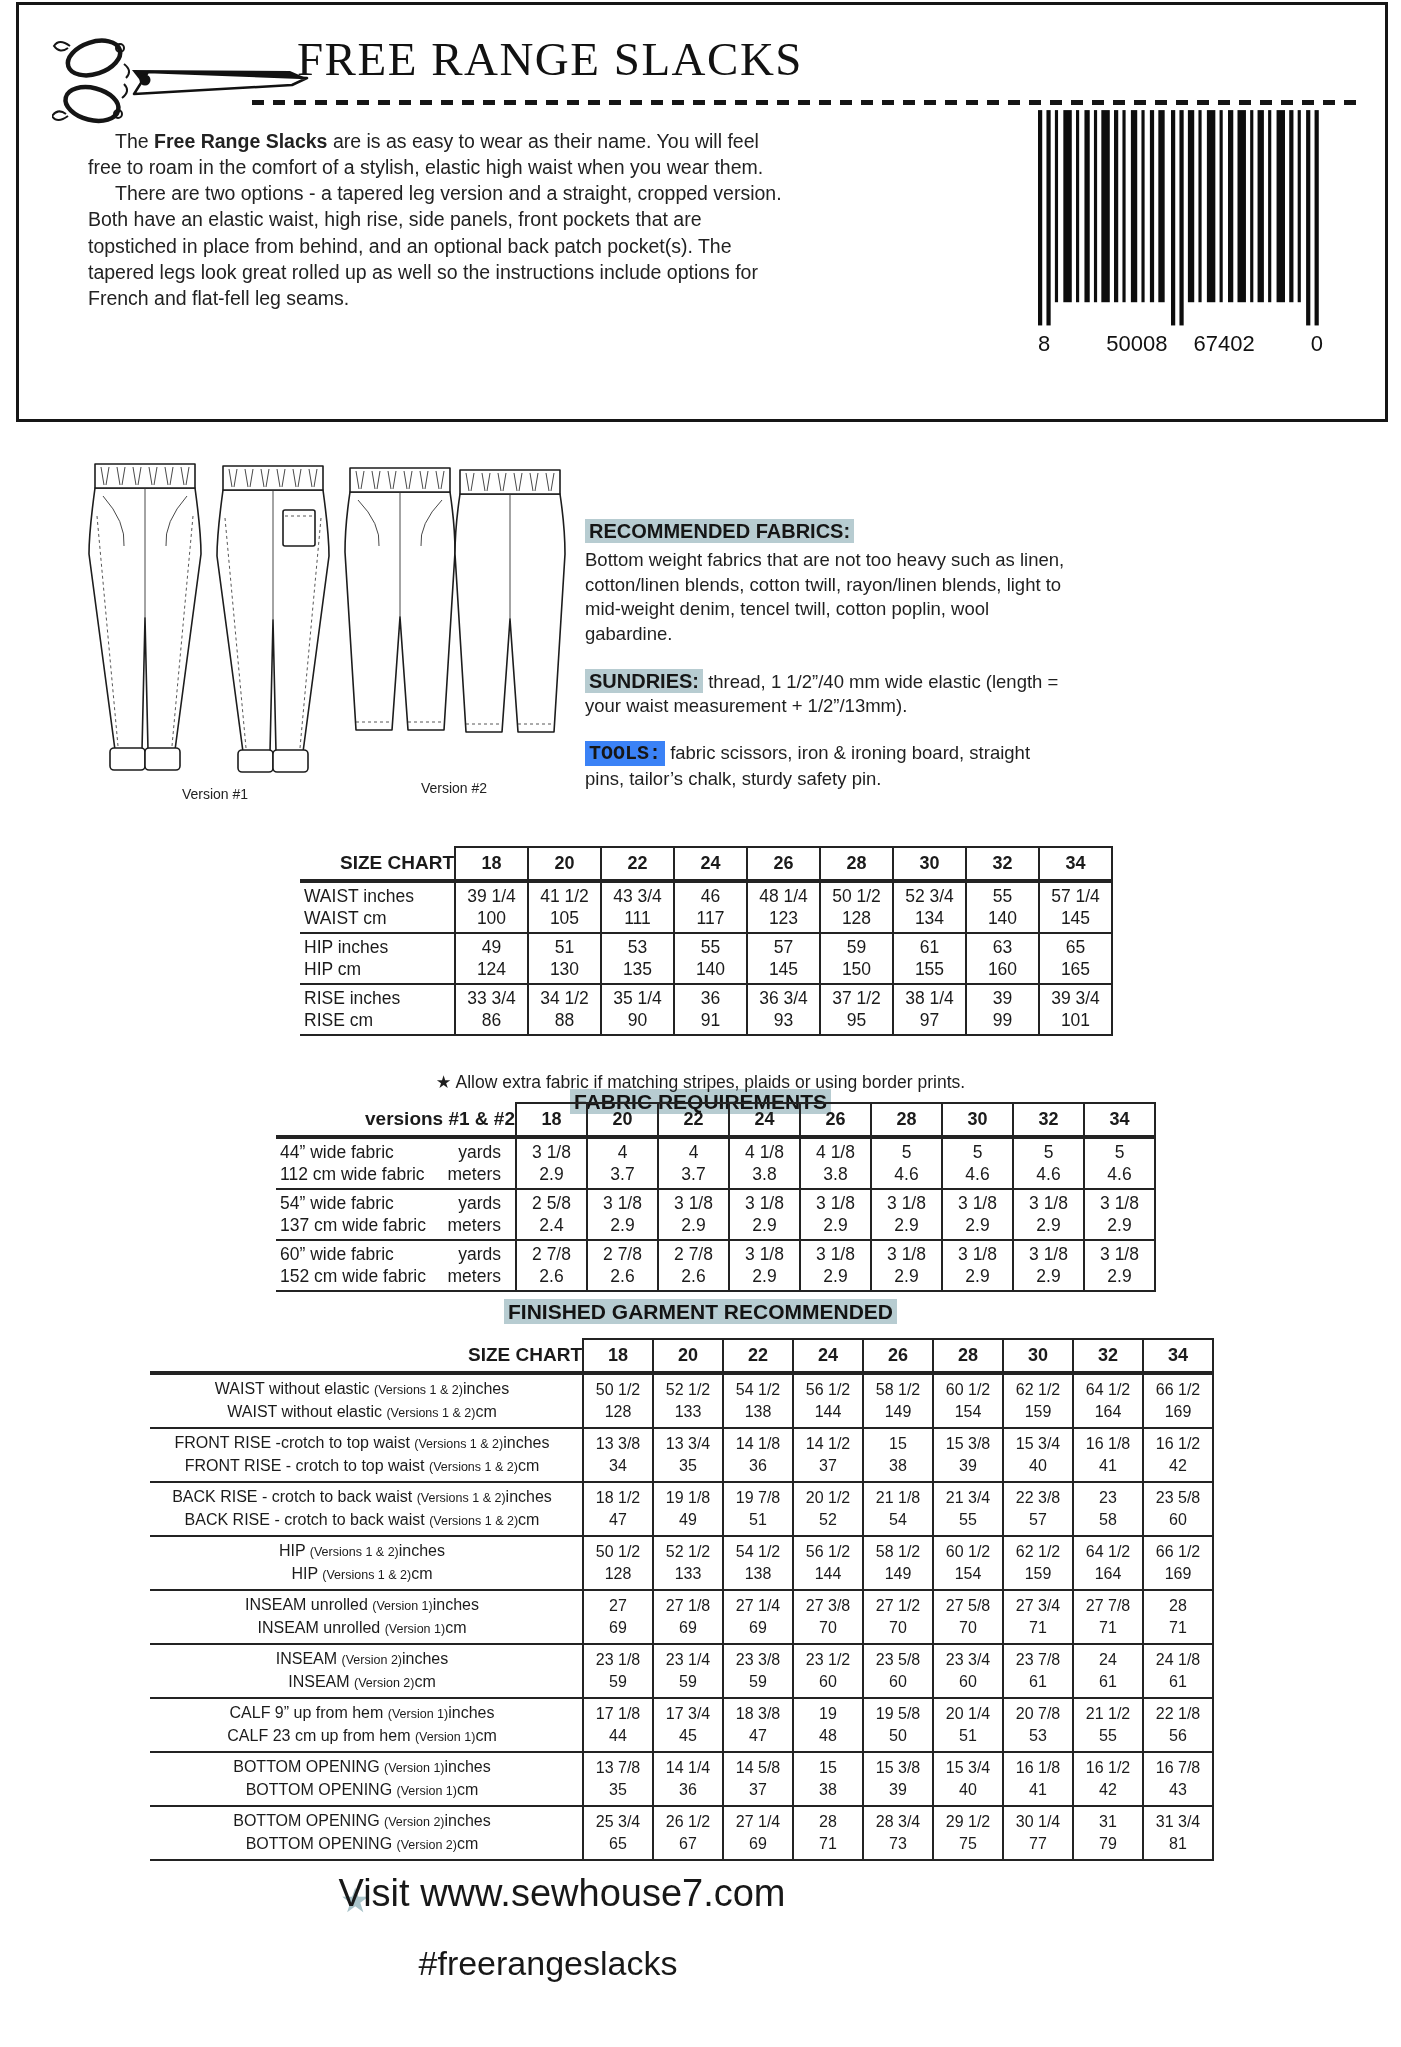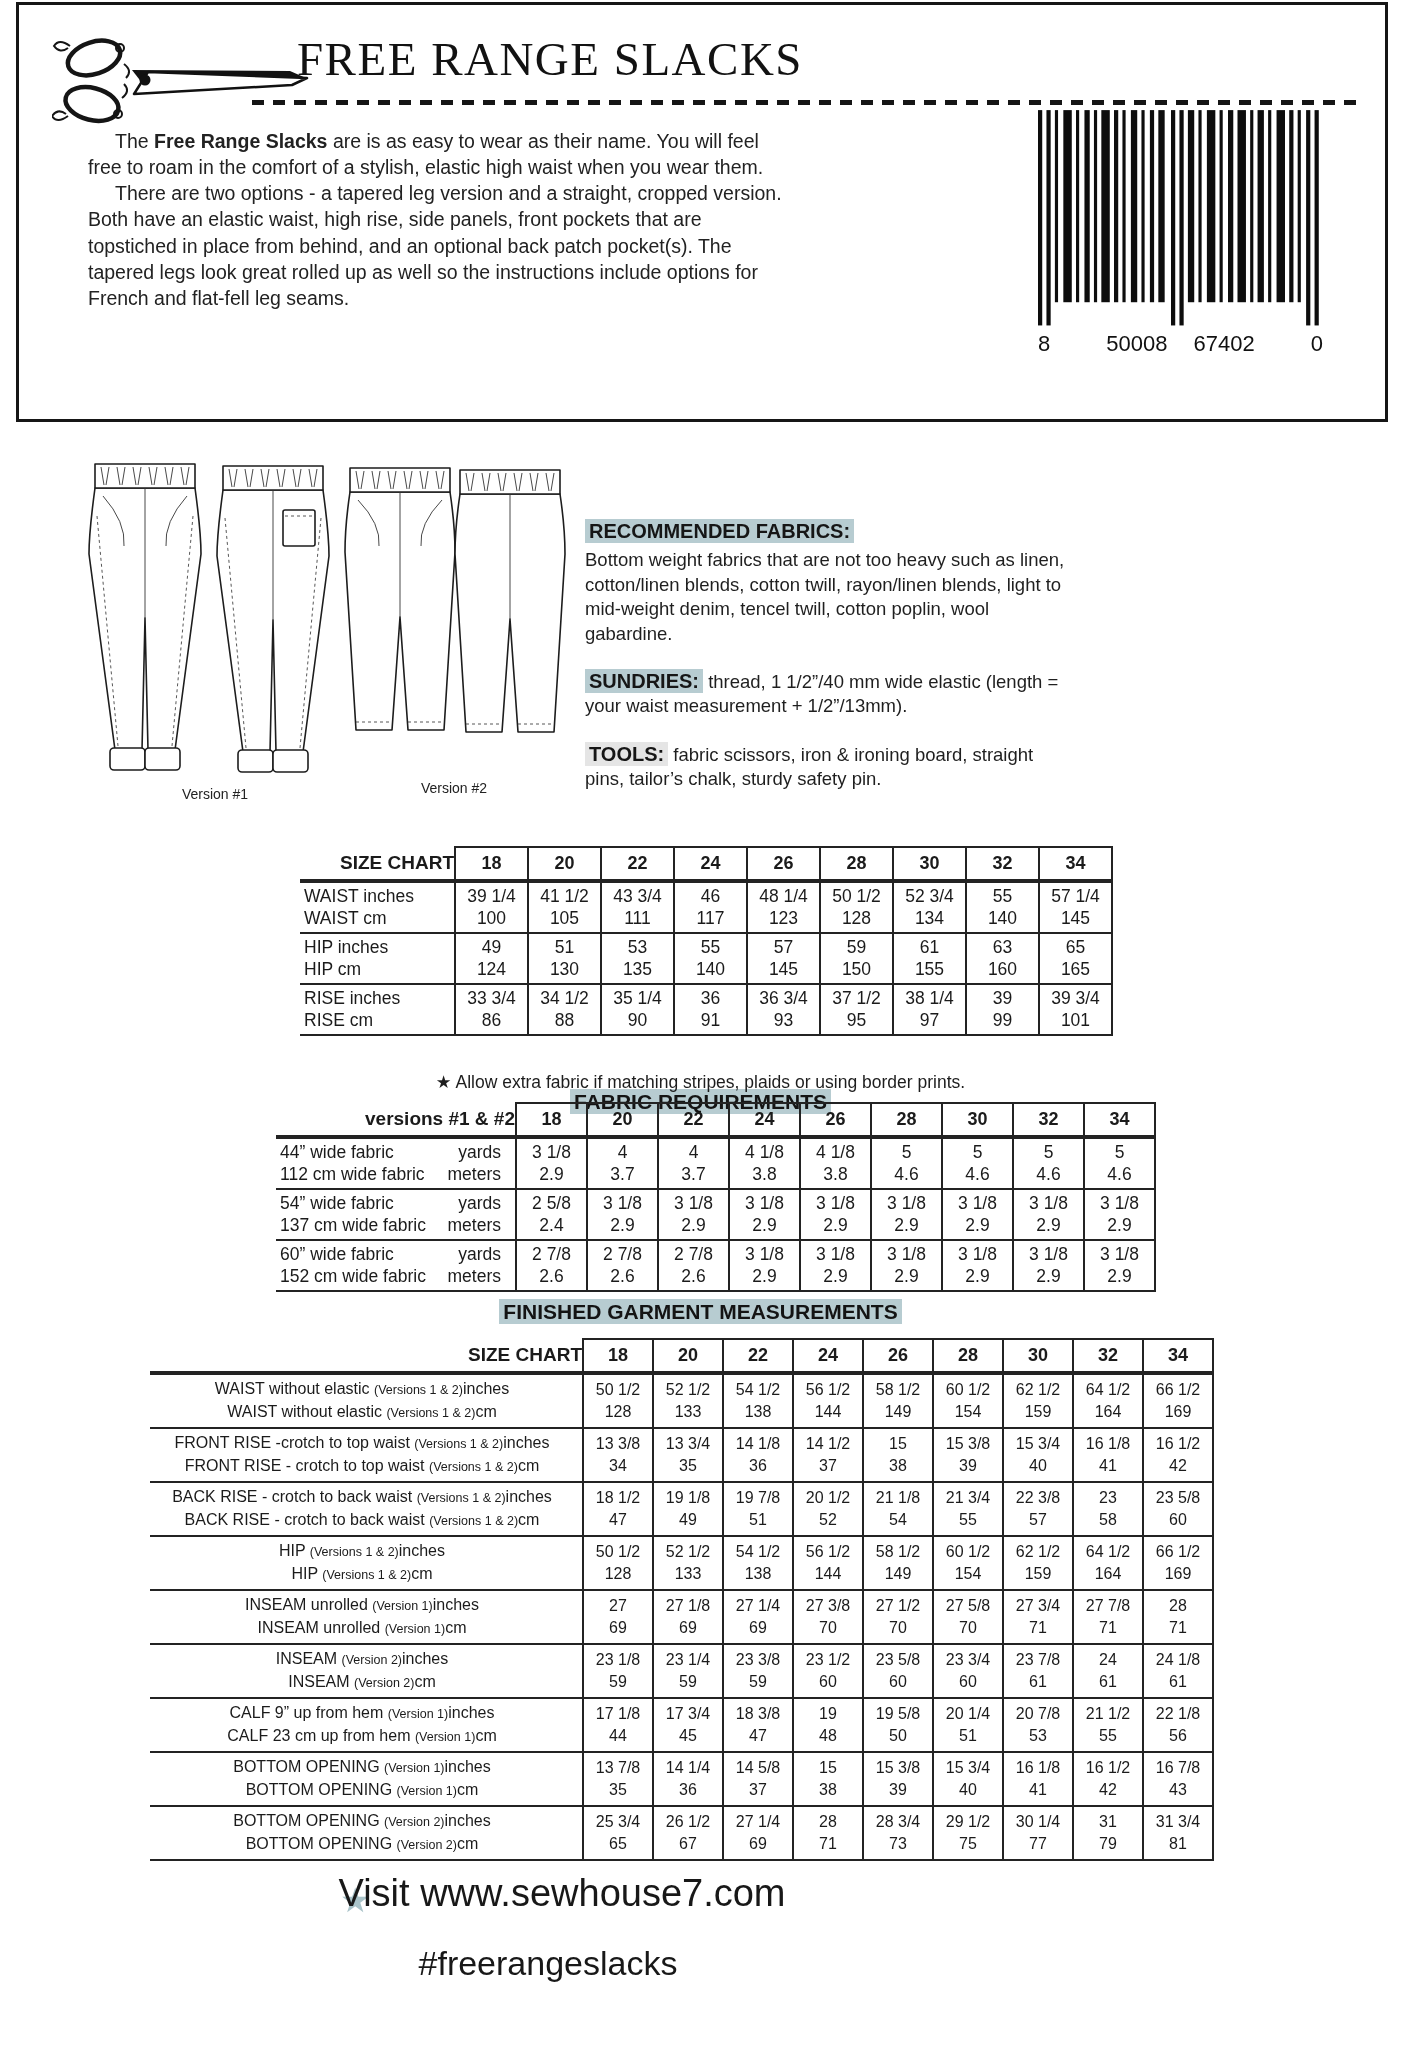--- a/index.html
+++ b/index.html
@@ -175,21 +175,21 @@
       <span class="hl info-h" style="background: rgb(183, 204, 209);">RECOMMENDED FABRICS:</span>
       <div id="fabrics-body">Bottom weight fabrics that are not too heavy such as linen, cotton/linen blends, cotton twill, rayon/linen blends, light to mid-weight denim, tencel twill, cotton poplin, wool gabardine.</div>
     </div>
     <div class="gap"></div>
     <div class="sec">
       <span class="hl info-h" style="background: rgb(183, 204, 209);">SUNDRIES:</span>
       <span>thread, 1 1/2”/40 mm wide elastic (length = your waist measurement + 1/2”/13mm).</span>
     </div>
     <div class="gap"></div>
     <div class="sec">
-      <span class="hl info-h" style="background: #e5e5e5;">TOOLS:</span>
+      <span class="hl info-h" style="background: #3b82f6; font-family: Liberation Mono, monospace;">TOOLS:</span>
       <span>fabric scissors, iron &amp; ironing board, straight pins, tailor’s chalk, sturdy safety pin.</span>
     </div>
   </div>
 
   <table class="tbl" id="bm">
     <thead>
         <tr id="bm-hrow">
       <th class="lbl">SIZE CHART</th>
     <th class="dc">18</th>
           <th class="dc">20</th>
@@ -490,21 +490,21 @@
             <div>2.9</div>
           </td>
           <td class="dc">
             <div>3 1/8</div>
             <div>2.9</div>
           </td>
         </tr>
       </tbody>
   </table>
 
-  <div class="sec-title" style="top:1300px;"><span class="hl" style="background: rgb(183, 204, 209);">FINISHED GARMENT MEASUREMENTS</span></div>
+  <div class="sec-title" style="top:1300px;"><span class="hl" style="background: rgb(183, 204, 209);">FINISHED GARMENT RECOMMENDED</span></div>
   <table class="tbl" id="gm">
     <thead>
         <tr id="gm-hrow">
       <th class="lbl">SIZE CHART</th>
     <th class="dc">18</th>
           <th class="dc">20</th>
           <th class="dc">22</th>
           <th class="dc">24</th>
           <th class="dc">26</th>
           <th class="dc">28</th>

